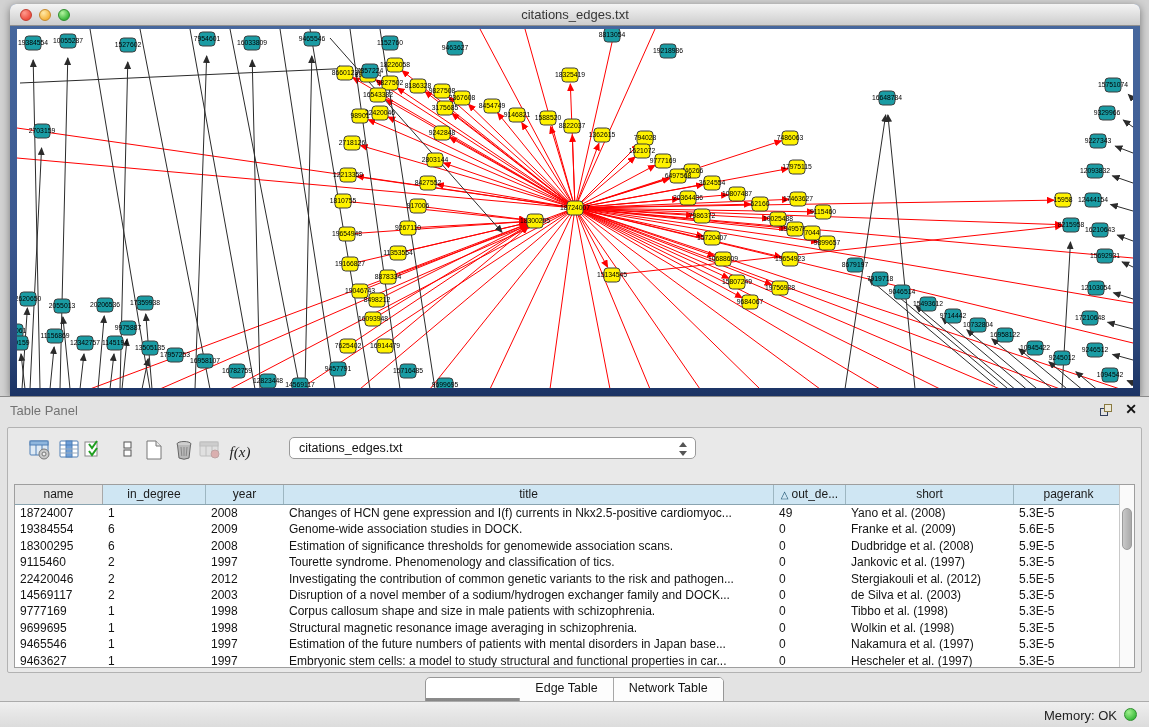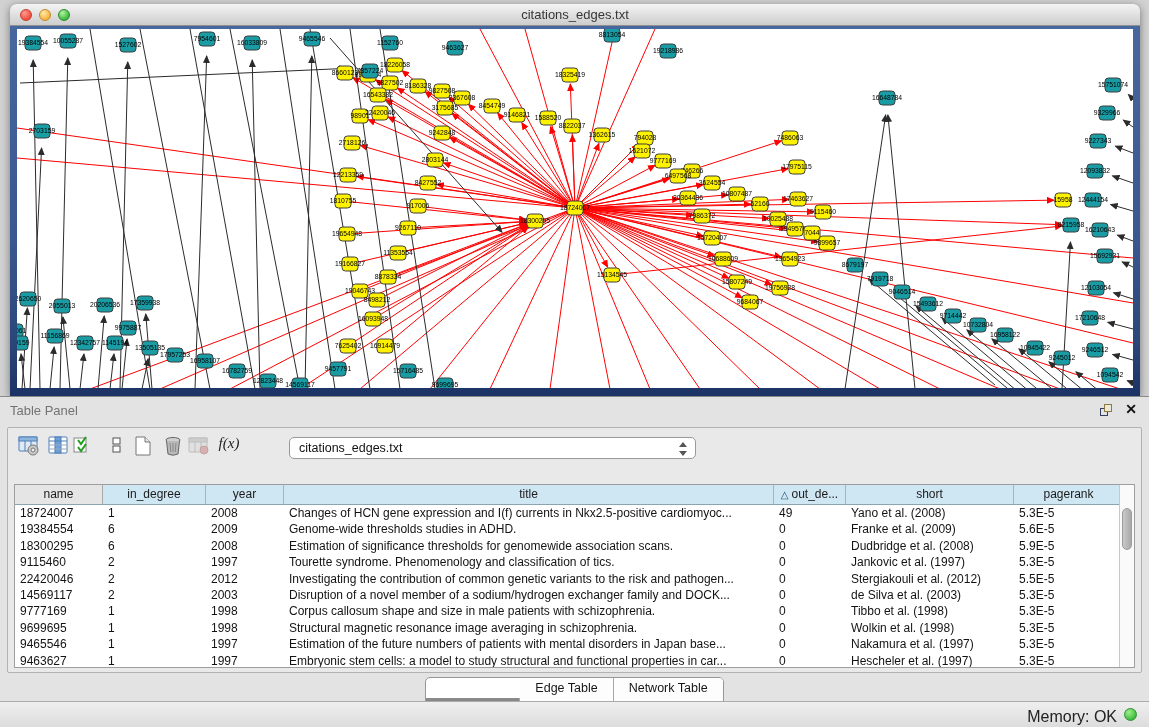--- a/index.html
+++ b/index.html
@@ -33,21 +33,21 @@
   .tp-title { position:absolute; left:10px; top:6px; font-size:13px; color:#737373; }
   .tp-float { position:absolute; right:36px; top:7px; width:13px; height:13px; cursor:default; }
   .tp-float .sq1 { position:absolute; left:0; top:4px; width:8px; height:8px; border:1px solid #33415e; background:#e3e3e3; }
   .tp-float .sq2 { position:absolute; left:4px; top:0; width:8px; height:8px; border:1px solid #8a7a3f; background:#ece9da; }
   .tp-close { position:absolute; right:12px; top:5px; font-size:14px; font-weight:bold; color:#111; line-height:14px; }
 
   .tp-body { position:absolute; left:7px; top:30px; right:7px; height:246px;
     background:#e9e9e9; border:1px solid #b2b2b2; border-radius:2px; }
   .tp-toolbar { position:absolute; left:0; top:0; right:0; height:38px; }
   .tbtn { position:absolute; top:7px; width:26px; height:26px; display:flex;
-    align-items:flex-start; justify-content:center; }
+    align-items:flex-end; justify-content:center;margin-left:11px; }
   .fx { font-size:15px; font-style:italic; font-family:"Liberation Serif", serif; color:#222; }
   .combo { position:absolute; left:281px; top:9px; width:407px; height:22px;
     background:#fff; border:1px solid #9a9a9a; border-radius:5px; }
   .combo-text { position:absolute; left:9px; top:3px; font-size:12.5px; color:#111; }
   .combo-arrows { position:absolute; right:8px; top:3px; width:9px; height:16px; }
   .combo-arrows .up { position:absolute; top:1px; left:1px; width:0; height:0;
     border-left:4px solid transparent; border-right:4px solid transparent; border-bottom:5px solid #555; }
   .combo-arrows .dn { position:absolute; bottom:1px; left:1px; width:0; height:0;
     border-left:4px solid transparent; border-right:4px solid transparent; border-top:5px solid #555; }
 
@@ -71,21 +71,21 @@
   .tp-tabs { position:absolute; left:0; right:0; top:280px; height:22px; text-align:center; }
   .seg { display:inline-flex; border:1px solid #979797; border-radius:5px; overflow:hidden;
     background:#fff; box-shadow:0 1px 0 rgba(255,255,255,.6); }
   .seg-item { font-size:12.5px; padding:3px 15px 4px; color:#161616; background:#fdfdfd;
     border-right:1px solid #a7a7a7; }
   .seg-item:last-child { border-right:none; }
   .seg-item.sel { background:linear-gradient(#8b8b8b,#6f6f6f); color:#efefef;margin-top:20px; }
 
   .statusbar { position:absolute; left:0; right:0; bottom:0; height:26px;
     border-top:1px solid #ababab; background:linear-gradient(#efefef,#dcdcdc); }
-  .mem { position:absolute; right:32px; top:6px; font-size:16px; color:#222; }
+  .mem { position:absolute; right:32px; top:6px; font-size:13px; color:#222; }
   .memdot { position:absolute; right:12px; top:6px; width:13px; height:13px; border-radius:50%;
     background:radial-gradient(circle at 35% 30%, #9ef08c, #3cba3c 75%); border:1px solid #2f8f2f; }
 </style>
 </head>
 <body>
 
 <div class="stage">
 
   <div class="net-window">
     <div class="titlebar">
@@ -577,21 +577,21 @@
               <div class="td c2">2008</div>
               <div class="td c3">Changes of HCN gene expression and I(f) currents in Nkx2.5-positive cardiomyoc...</div>
               <div class="td c4">49</div>
               <div class="td c5">Yano et al. (2008)</div>
               <div class="td c6">5.3E-5</div>
             </div>
             <div class="trow">
               <div class="td c0">19384554</div>
               <div class="td c1">6</div>
               <div class="td c2">2009</div>
-              <div class="td c3">Genome-wide thresholds studies in ADHD.</div>
+              <div class="td c3">Genome-wide association studies in DOCK.</div>
               <div class="td c4">0</div>
               <div class="td c5">Franke et al. (2009)</div>
               <div class="td c6">5.6E-5</div>
             </div>
             <div class="trow">
               <div class="td c0">18300295</div>
               <div class="td c1">6</div>
               <div class="td c2">2008</div>
               <div class="td c3">Estimation of significance thresholds for genomewide association scans.</div>
               <div class="td c4">0</div>

